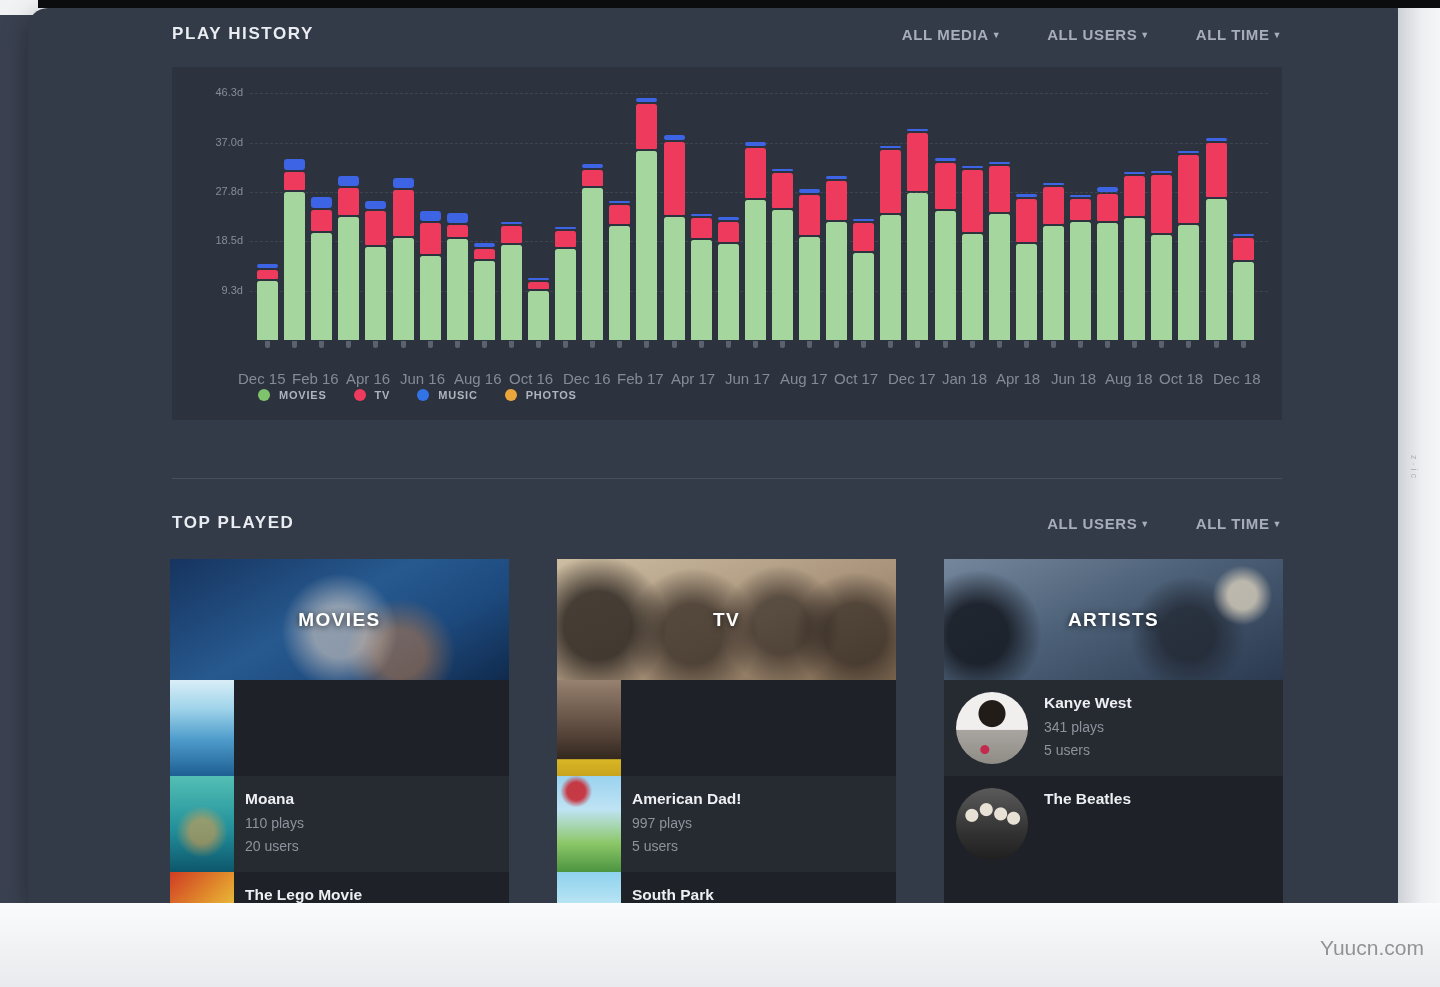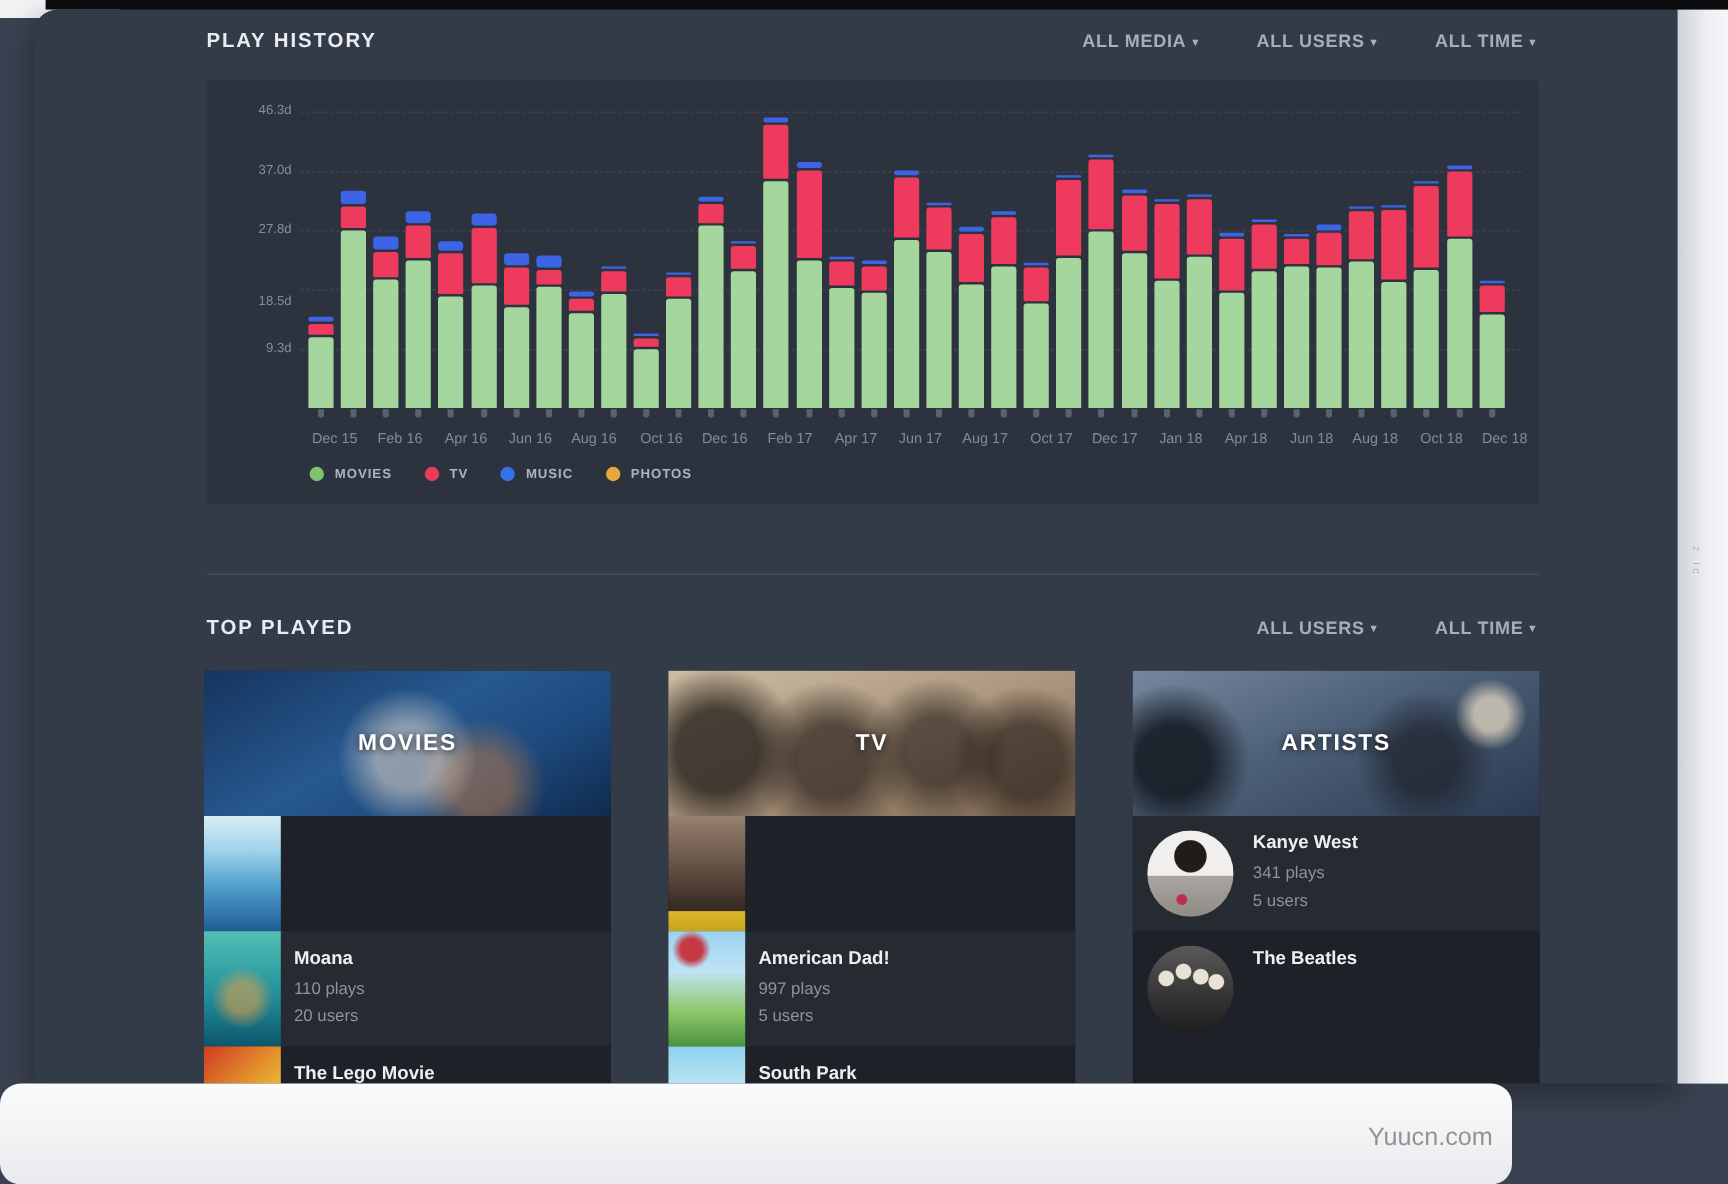--- a/index.html
+++ b/index.html
@@ -10,22 +10,22 @@
   }
   .stage { position: absolute; inset: 0; }
 
   
   .corner-notch { position:absolute; left:0; top:0; width:100px; height:15px; background:#f1f2f4; }
   .top-strip { position:absolute; left:38px; top:0; width:1402px; height:8px; background:#0b0c0e; z-index:5; }
   .right-strip { position:absolute; left:1398px; top:0; width:42px; height:903px;
     background:linear-gradient(90deg,#ced1d6 0%,#eceef1 55%,#f5f6f8 100%); z-index:4; }
   .edge-marks { position:absolute; left:11px; top:455px; writing-mode:vertical-rl;
     font-size:9px; color:#aaacb0; letter-spacing:3px; opacity:.85; }
-  .bottom-strip { position:absolute; left:0; top:903px; width:1260px; height:84px;
-    background:linear-gradient(180deg,#fafbfc 0%,#eff1f3 60%,#e8eaed 100%); z-index:6;border-radius:17px; }
+  .bottom-strip { position:absolute; left:0; top:903px; width:1440px; height:84px;
+    background:linear-gradient(180deg,#fafbfc 0%,#eff1f3 60%,#e8eaed 100%); z-index:6; }
   .watermark { position:absolute; right:16px; top:33px; font-size:21px; color:#919396; }
 
   
   .panel { position:absolute; left:28px; top:8px; width:1370px; height:895px;
     background:#343b48; border-radius:20px 6px 0 0; overflow:hidden; z-index:3;
     box-shadow:0 8px 26px rgba(0,0,0,.35); }
 
   .hdr { position:absolute; display:flex; justify-content:space-between; align-items:center; }
   .hdr1 { left:144px; top:12px; width:1110px; height:28px; }
   .hdr2 { left:144px; top:501px; width:1110px; height:28px; }
@@ -42,22 +42,22 @@
   .ylab { position:absolute; left:13px; width:58px; text-align:right;
     font-size:11px; color:#868d99; }
   .bar { position:absolute; bottom:80px; width:21px; display:flex; flex-direction:column;
     justify-content:flex-end; gap:2px; cursor:pointer; }
   .seg { width:21px; }
   .seg-music  { border-radius:3px; }
   .seg-tv     { border-radius:2.5px 2.5px 1px 1px; }
   .seg-movies { border-radius:2.5px 2.5px 0 0; }
   .stub { position:absolute; top:274px; width:5px; height:7px; background:#5a626f;
     border-radius:0 0 2px 2px; }
-  .xlab { position:absolute; top:291px; width:60px; text-align:right;
-    font-size:12px; color:#848b97; }
+  .xlab { position:absolute; top:303px; width:60px; text-align:left;
+    font-size:15px; color:#848b97; }
   .legend { position:absolute; left:86px; top:322px; display:flex; gap:27px; align-items:center; }
   .li { display:flex; align-items:center; gap:9px; font-size:11px; font-weight:bold;
     color:#aeb4be; letter-spacing:.8px; cursor:pointer; }
   .li .dot { width:12px; height:12px; border-radius:50%; }
 
   .divider { position:absolute; left:144px; top:470px; width:1110px; height:1px;
     background:rgba(255,255,255,.10); }
 
   
   .cards { position:absolute; left:142px; top:551px; width:1113px; display:flex; gap:48px; }
@@ -152,21 +152,21 @@
           <span>ALL TIME</span>
           <span class="caret"></span>
         </div>
       </div>
     </div>
 
     <div class="chart" id="chart">
         <div class="gridline" style="top: 224px;"></div>
         <div class="ylab" style="top: 217px;">9.3d</div>
         <div class="gridline" style="top: 174px;"></div>
-        <div class="ylab" style="top: 178px;">18.5d</div>
+        <div class="ylab" style="top: 167px;">18.5d</div>
         <div class="gridline" style="top: 125px;"></div>
         <div class="ylab" style="top: 118px;">27.8d</div>
         <div class="gridline" style="top: 76px;"></div>
         <div class="ylab" style="top: 69px;">37.0d</div>
         <div class="gridline" style="top: 26px;"></div>
         <div class="ylab" style="top: 19px;">46.3d</div>
         <div class="bar" style="left: 85px;">
           <div class="seg seg-music" style="height: 4px; background: rgb(60, 100, 228);"></div>
           <div class="seg seg-tv" style="height: 9px; background: rgb(238, 58, 92);"></div>
           <div class="seg seg-movies" style="height: 59px; background: rgb(165, 214, 157);"></div>

